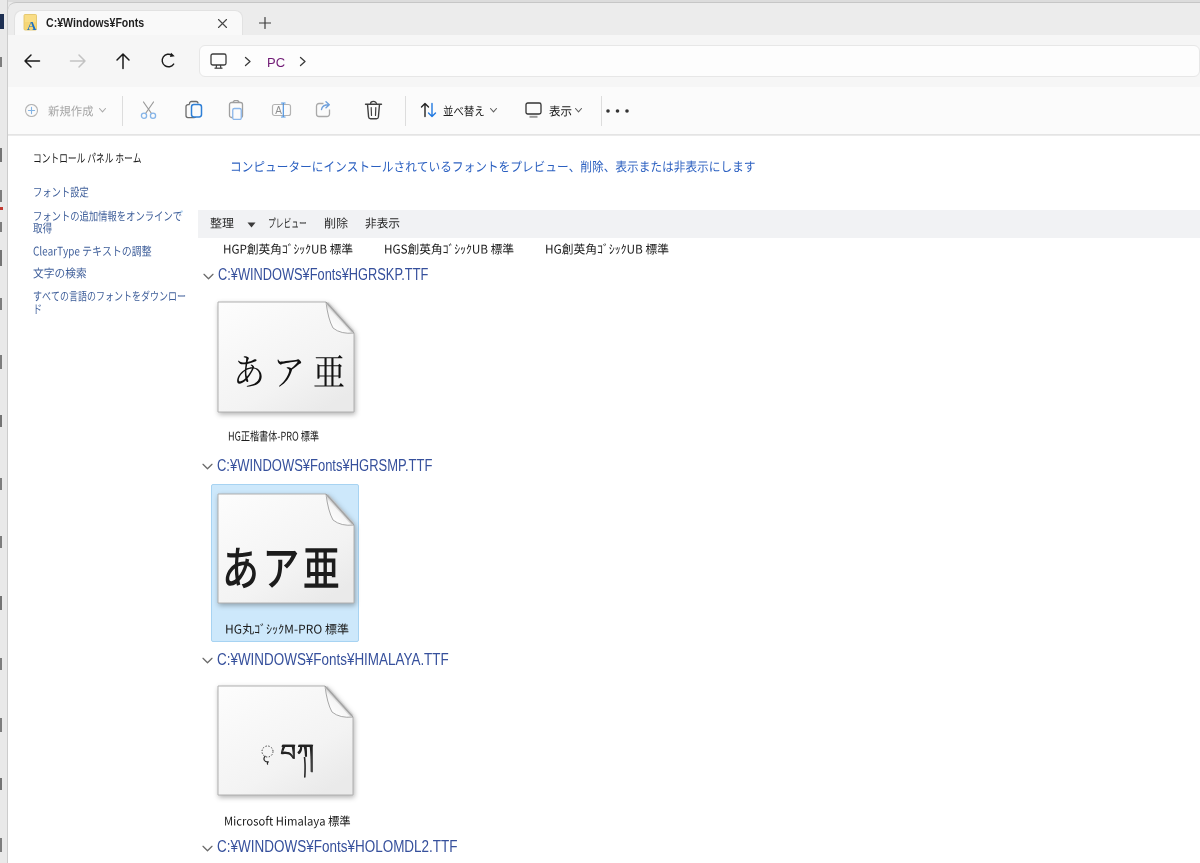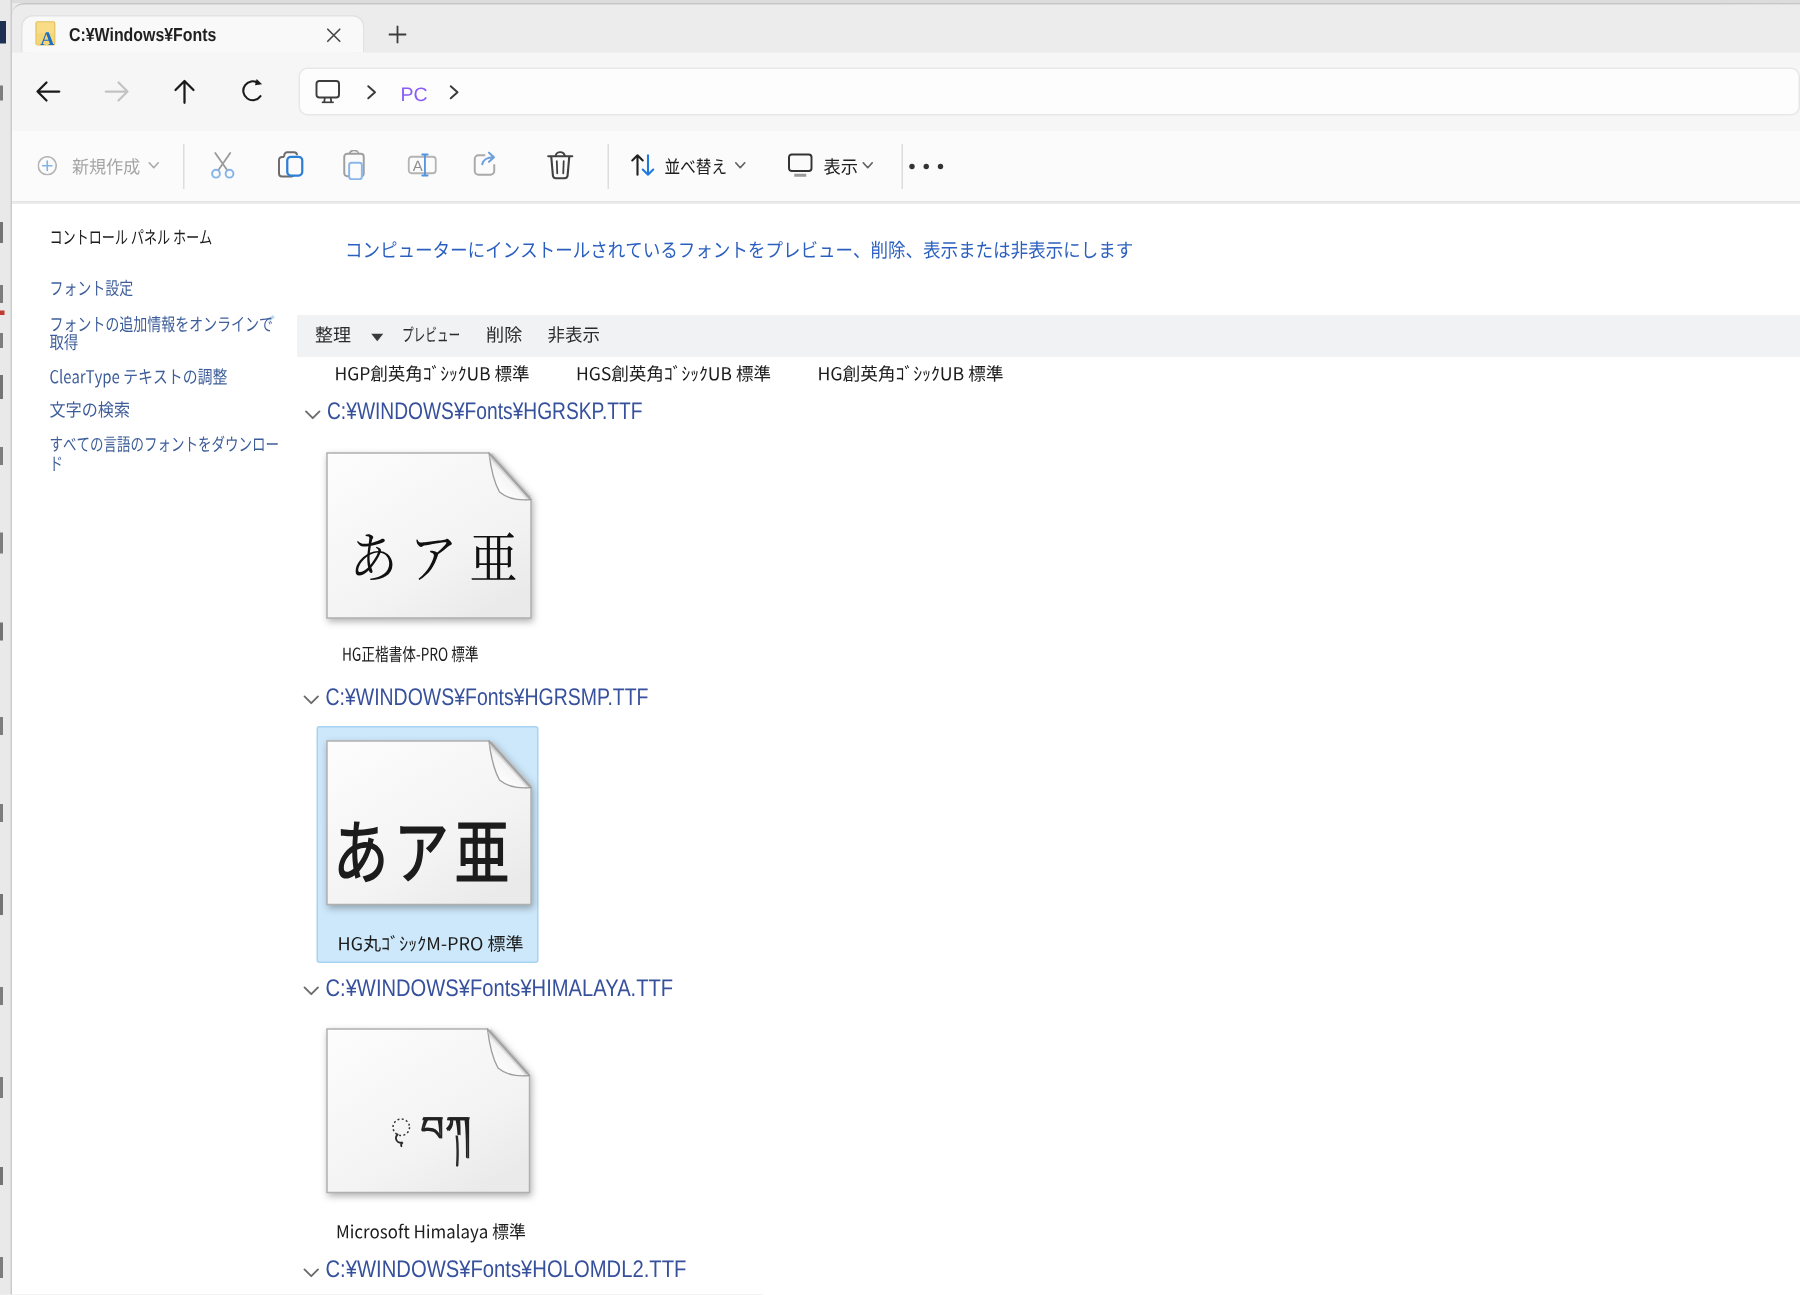--- a/index.html
+++ b/index.html
@@ -57,21 +57,21 @@
     </svg>
 <div style="position:absolute;left:199px;top:45px;width:1001px;height:32px;background:#fdfdfd;border:1px solid #e7e7e7;border-radius:6px;"></div>
 <svg style="position:absolute;left:210px;top:53px;" width="17" height="16" viewBox="0 0 17 16">
       <rect x="1" y="1" width="15" height="11" rx="1.8" fill="none" stroke="#3d3d3d" stroke-width="1.3"></rect>
 <path d="M6.5 12 L6.2 15 M10.5 12 L10.8 15" stroke="#3d3d3d" stroke-width="1.2"></path>
       <path d="M4.5 15.2 H12.5" stroke="#3d3d3d" stroke-width="1.2"></path>
     </svg>
 <svg style="position:absolute;left:244px;top:56px;" width="8" height="11" viewBox="0 0 8 11">
       <path d="M1.5 1.5 L6 5.5 L1.5 9.5" stroke="#3a3a3a" stroke-width="1.3" fill="none" stroke-linecap="round" stroke-linejoin="round"></path>
     </svg>
-<div style="position:absolute;left:267px;top:54.5px;font:13px 'Liberation Sans',sans-serif;color:#8b5cf6;">PC</div>
+<div style="position:absolute;left:267px;top:54.5px;font:13px 'Liberation Sans',sans-serif;color:#701a75;">PC</div>
 <svg style="position:absolute;left:299px;top:56px;" width="8" height="11" viewBox="0 0 8 11">
       <path d="M1.5 1.5 L6 5.5 L1.5 9.5" stroke="#3a3a3a" stroke-width="1.3" fill="none" stroke-linecap="round" stroke-linejoin="round"></path>
     </svg>
 <svg style="position:absolute;left:25px;top:104px;" width="13" height="13" viewBox="0 0 13 13">
       <circle cx="6.5" cy="6.5" r="6" fill="none" stroke="#b5b5b5" stroke-width="1.1"></circle>
       <path d="M6.5 3.4 V9.6 M3.4 6.5 H9.6" stroke="#84b4e4" stroke-width="1.1" stroke-linecap="round"></path>
     </svg>
 <svg style="position:absolute;left:48.3px;top:104.8px;overflow:visible;" width="45.5" height="14.4">
       <g fill="#a3a3a3" transform="matrix(0.011375,0,0,-0.012000,0,10.56)">
         <path transform="translate(0 0)" d="M121 653C141 608 157 547 160 508L224 525C219 564 202 623 181 667ZM378 669C367 627 345 564 327 525L388 510C406 547 427 603 446 654ZM886 829C821 796 709 764 605 742L551 758V408C551 267 538 94 410 -33C427 -43 454 -68 464 -84C604 55 623 257 623 407V432H774V-75H846V432H960V502H623V682C735 704 861 735 947 774ZM247 836V735H61V672H503V735H320V836ZM47 507V443H247V339H50V273H230C180 185 100 93 28 47C44 35 66 10 79 -7C136 38 198 109 247 187V-78H320V178C362 140 412 90 434 65L479 121C455 142 358 222 320 249V273H507V339H320V443H515V507Z"></path>

